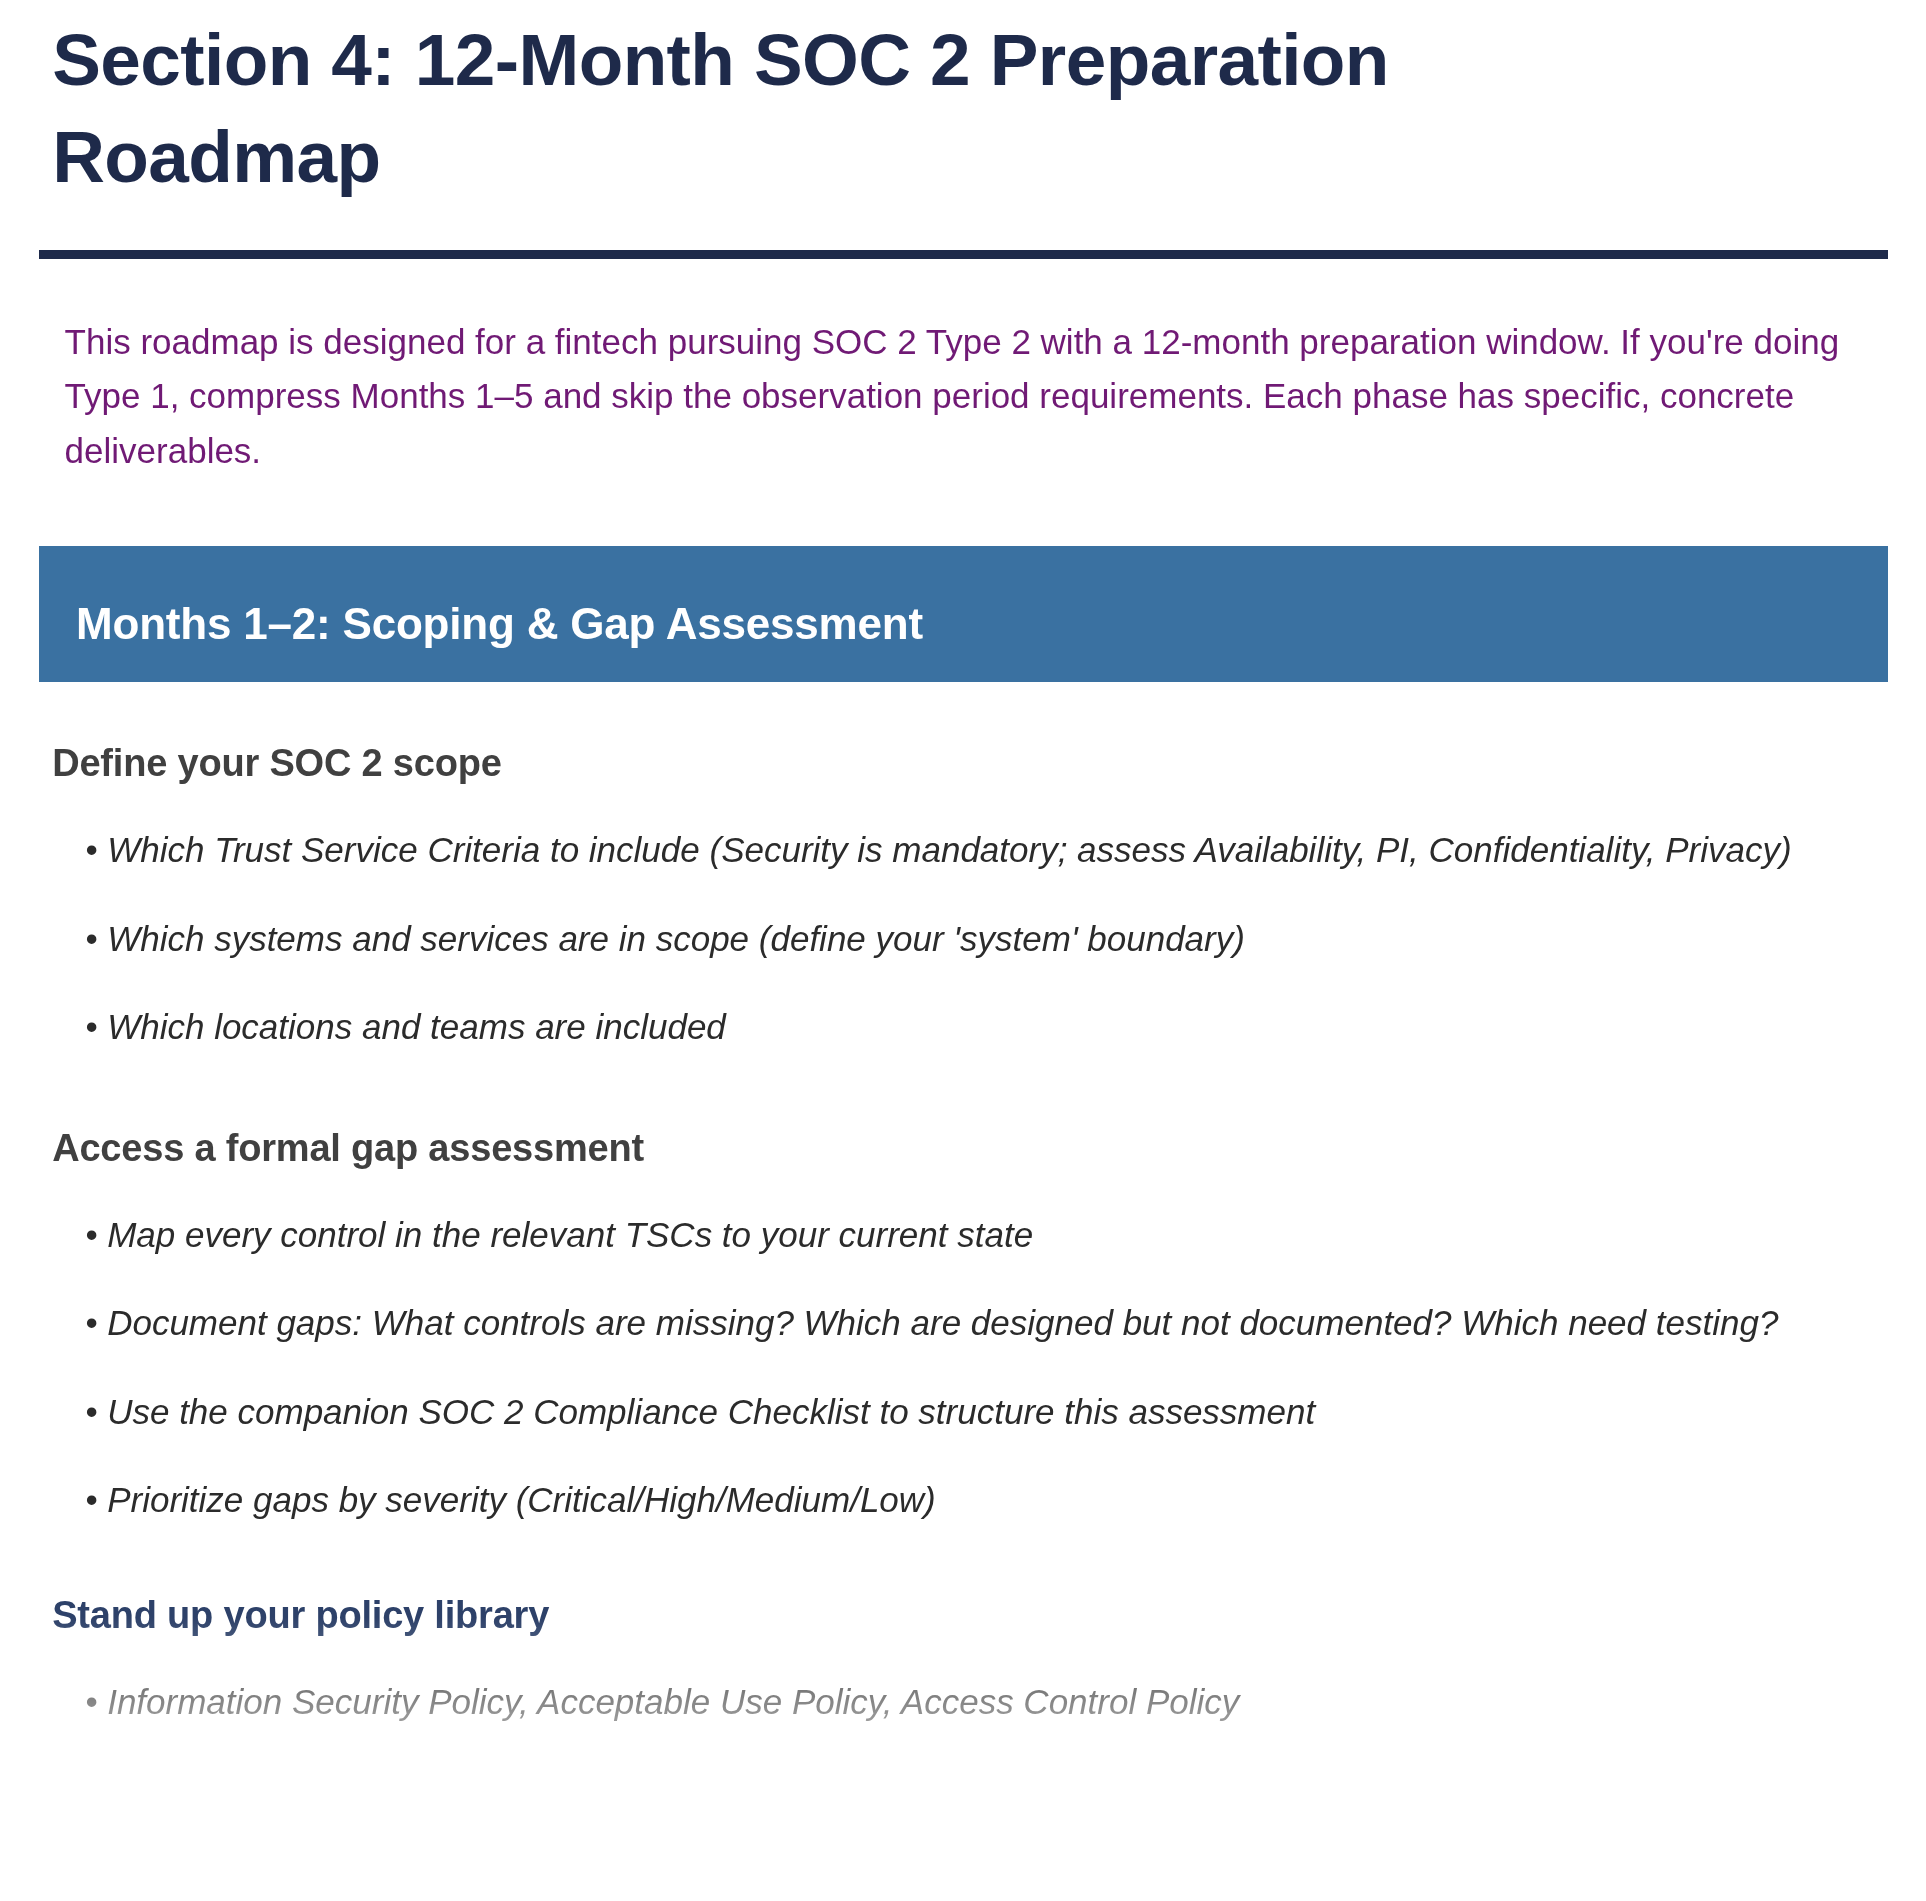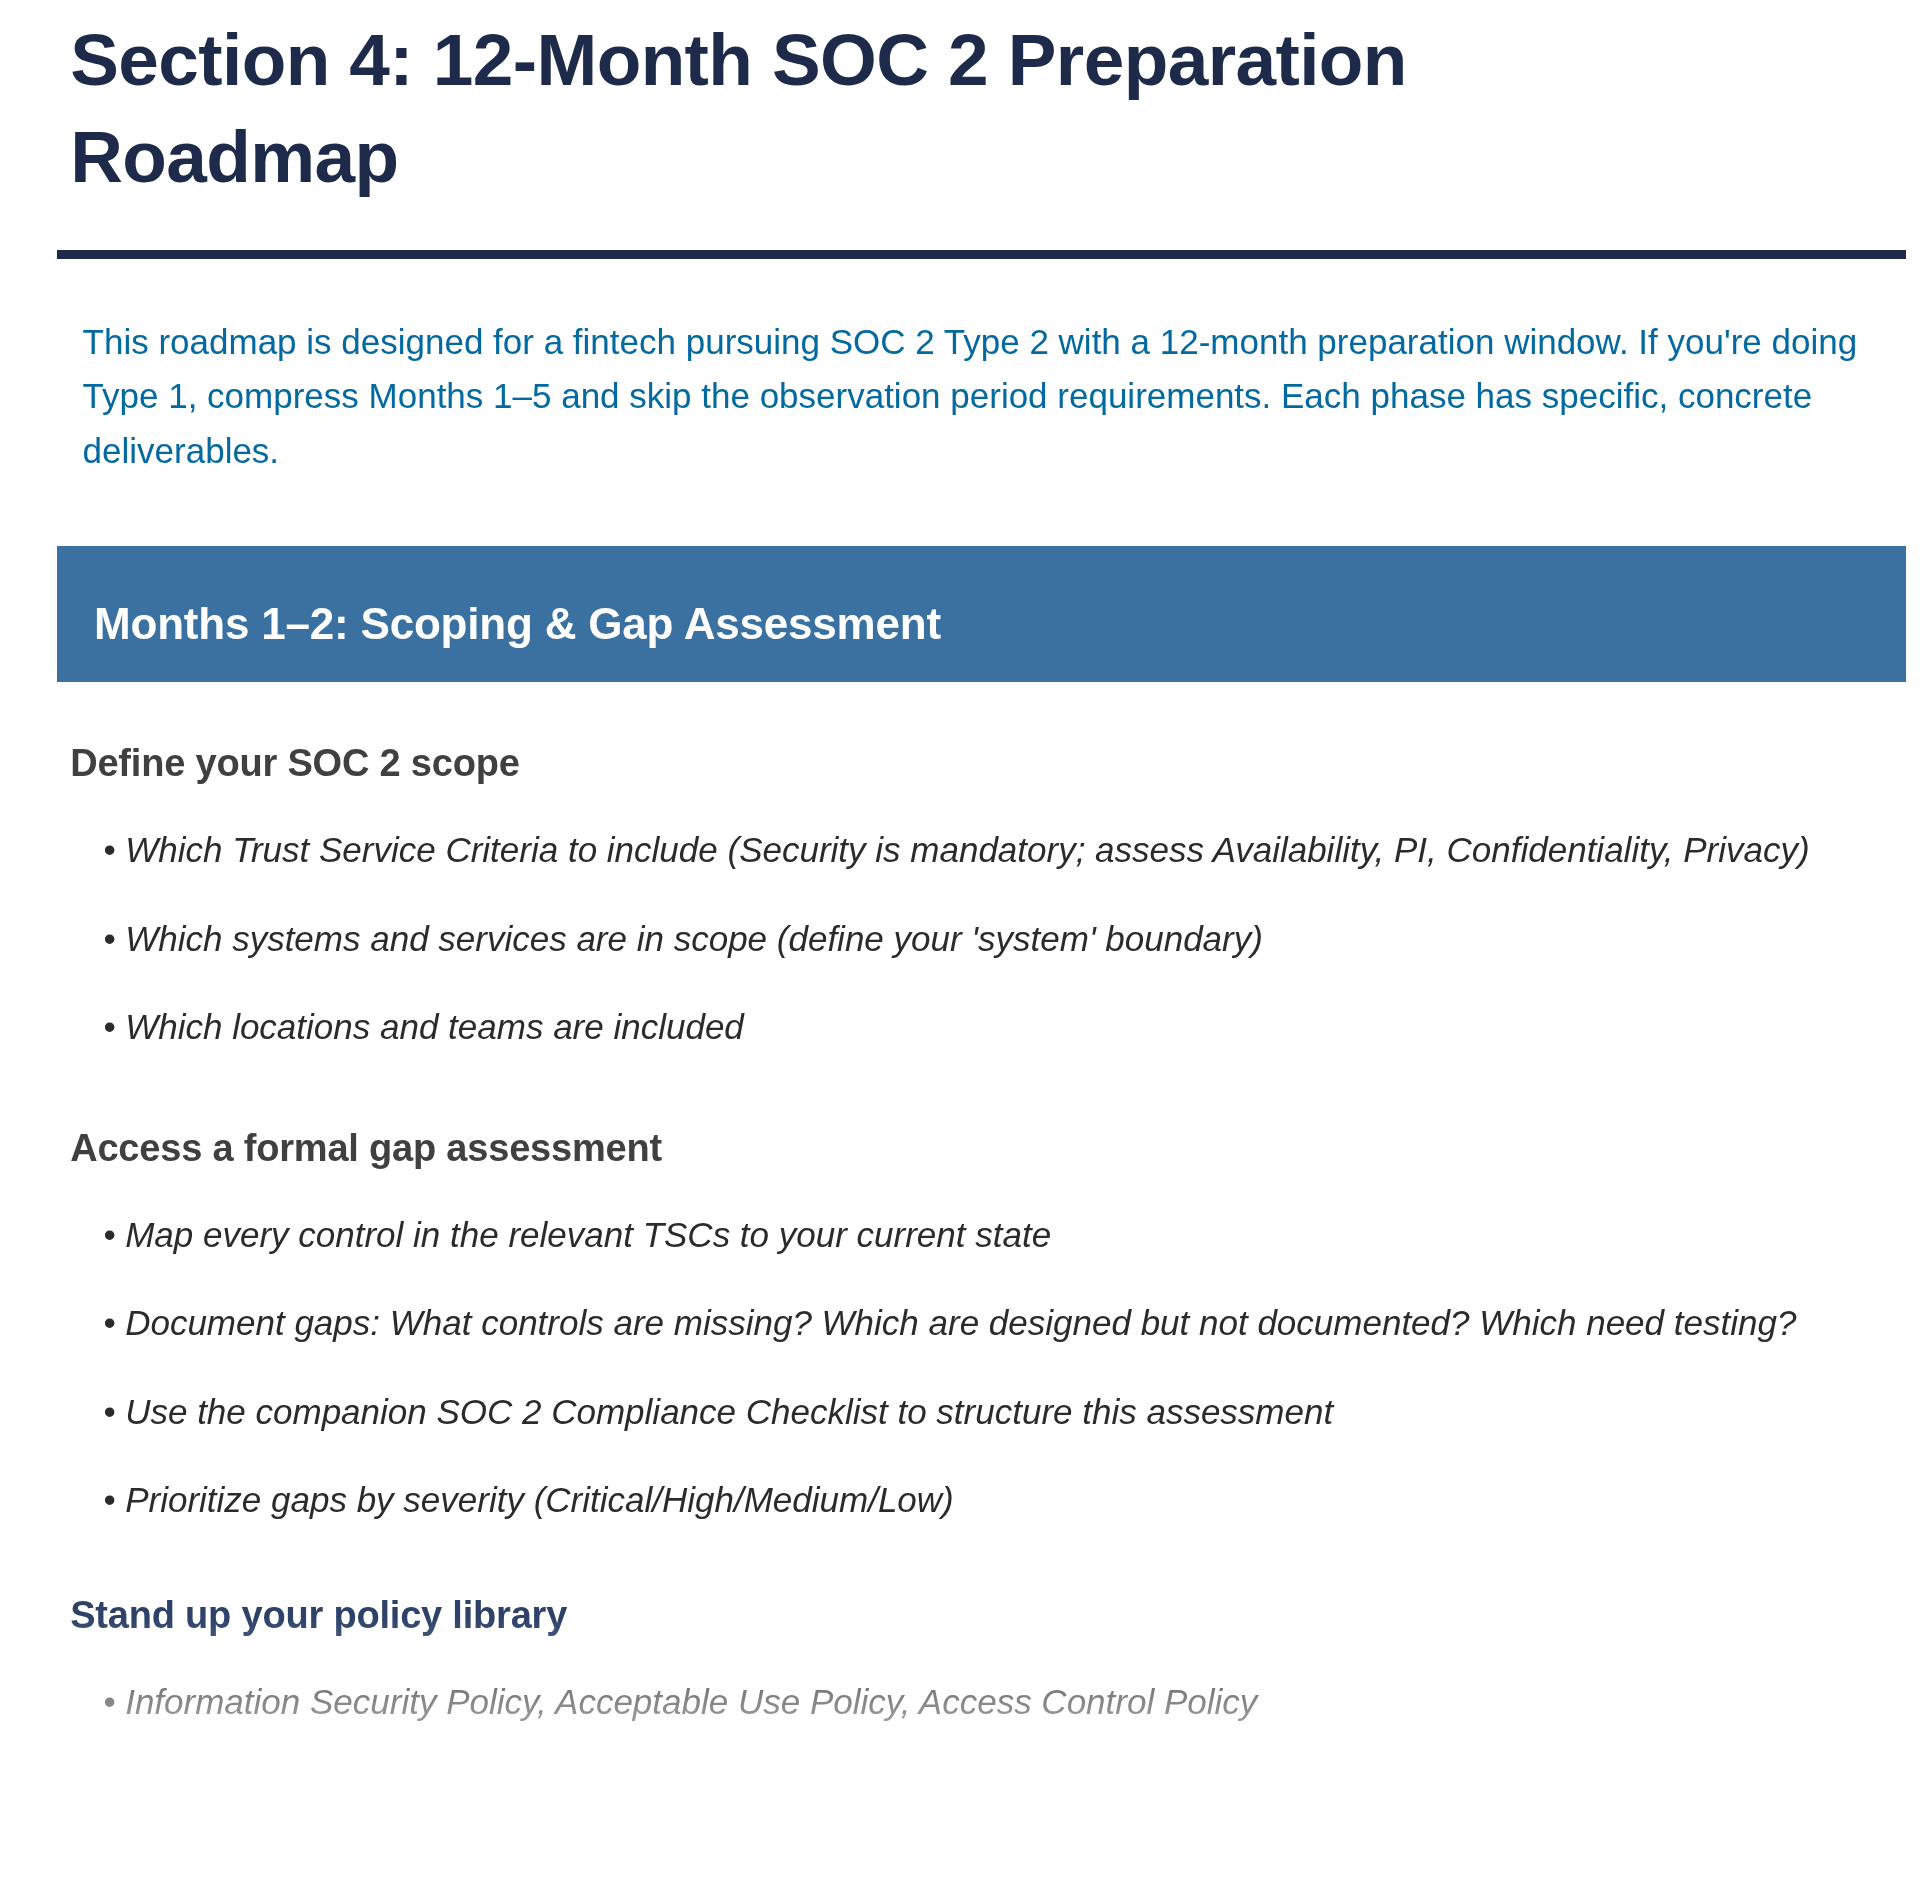--- a/index.html
+++ b/index.html
@@ -14,21 +14,21 @@
     -webkit-font-smoothing: antialiased;
     overflow: hidden;
     position: relative;
   }
 
   .page {
     position: relative;
     width: 1927px;
     height: 1901px;
     box-sizing: border-box;
-    padding: 0 57px;
+    padding: 0 39px;
     overflow: hidden;
     border-radius: 21px;
   }
 
   
   .doc-title {
     margin: 0;
     padding: 12.3px 0 0 13.2px;
     font-size: 73px;
     line-height: 1.32;
@@ -44,21 +44,21 @@
     background: #1e2a4a;
     width: 1849px;
   }
 
   
   .intro {
     margin: 0;
     padding: 56px 0 0 25.6px;
     font-size: 35px;
     line-height: 1.56;
-    color: #0369a1;
+    color: #701a75;
     max-width: 1803px;
   }
 
   
   .phase-banner {
     margin-top: 68px;
     width: 1849px;
     height: 136px;
     background: #3a71a1;
     display: flex;

